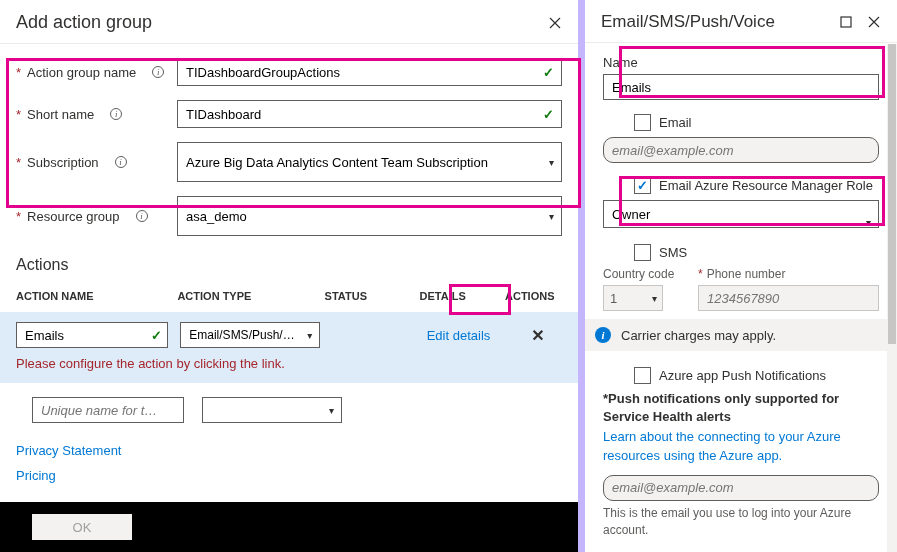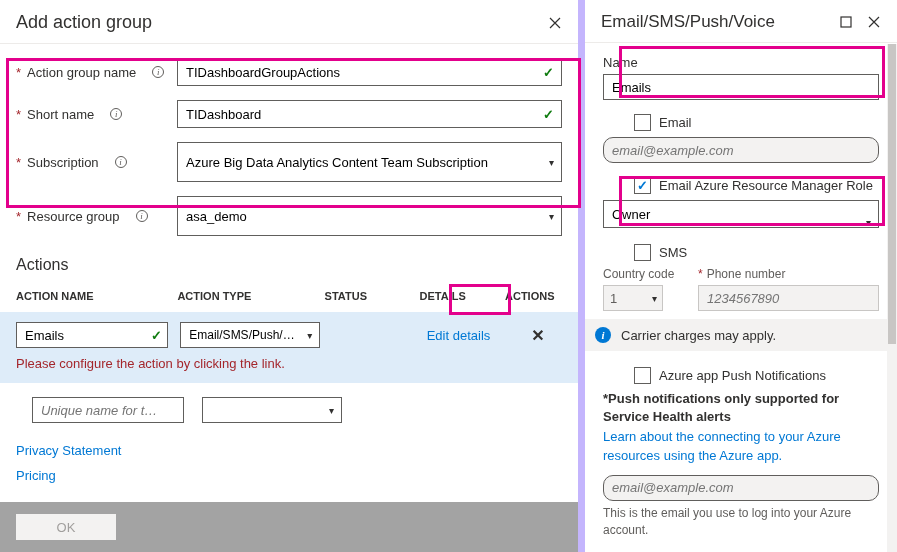--- a/index.html
+++ b/index.html
@@ -51,21 +51,21 @@
 .mini-select-wrap { position: relative; width: 140px; }
 
 .config-msg { color: #a4262c; font-size: 13px; padding: 8px 16px 0 16px; }
 .row2 { display: flex; padding: 14px 16px 0 16px; gap: 18px; }
 .placeholder-input { font-style: italic; color: #605e5c; }
 .text-ellipsis { white-space: nowrap; overflow: hidden; text-overflow: ellipsis; }
 .link { color: #0078d4; cursor: pointer; font-size: 13px; }
 .links-block { padding: 20px 16px 0 16px; display: flex; flex-direction: column; gap: 10px; }
 .remove-x { font-size: 16px; font-weight: bold; cursor: pointer; }
 
-.footer { margin-top: auto; padding: 12px 16px; background: #a3a3a3; }
+.footer { margin-top: auto; padding: 12px 32px; background: #000000; }
 .ok-btn { width: 100px; height: 26px; background: #f3f2f1; border: none; color: #a19f9d; font-size: 13px; cursor: pointer; }
 
 
 .rp-body { padding: 12px 18px 0 18px; overflow-y: auto; position: relative; flex:1; }
 .rp-label { font-size: 13px; margin-bottom: 4px; display:block;}
 .rp-input { width: 100%; height: 26px; border: 1px solid #605e5c; padding: 0 8px; font-size: 13px; margin-bottom: 14px; }
 .rp-input.disabled { background: #f3f2f1; color: #a19f9d; font-style: italic; border-radius: 10px; }
 .rp-check-row { display: flex; align-items: center; gap: 8px; margin-bottom: 6px; font-size: 13px; padding-left: 31px;}
 .rp-checkbox { width: 17px; height: 17px; border: 1px solid #605e5c; display: inline-flex; align-items: center; justify-content: center; background:#fff; }
 .rp-checkbox.checked { background: #fff; }

